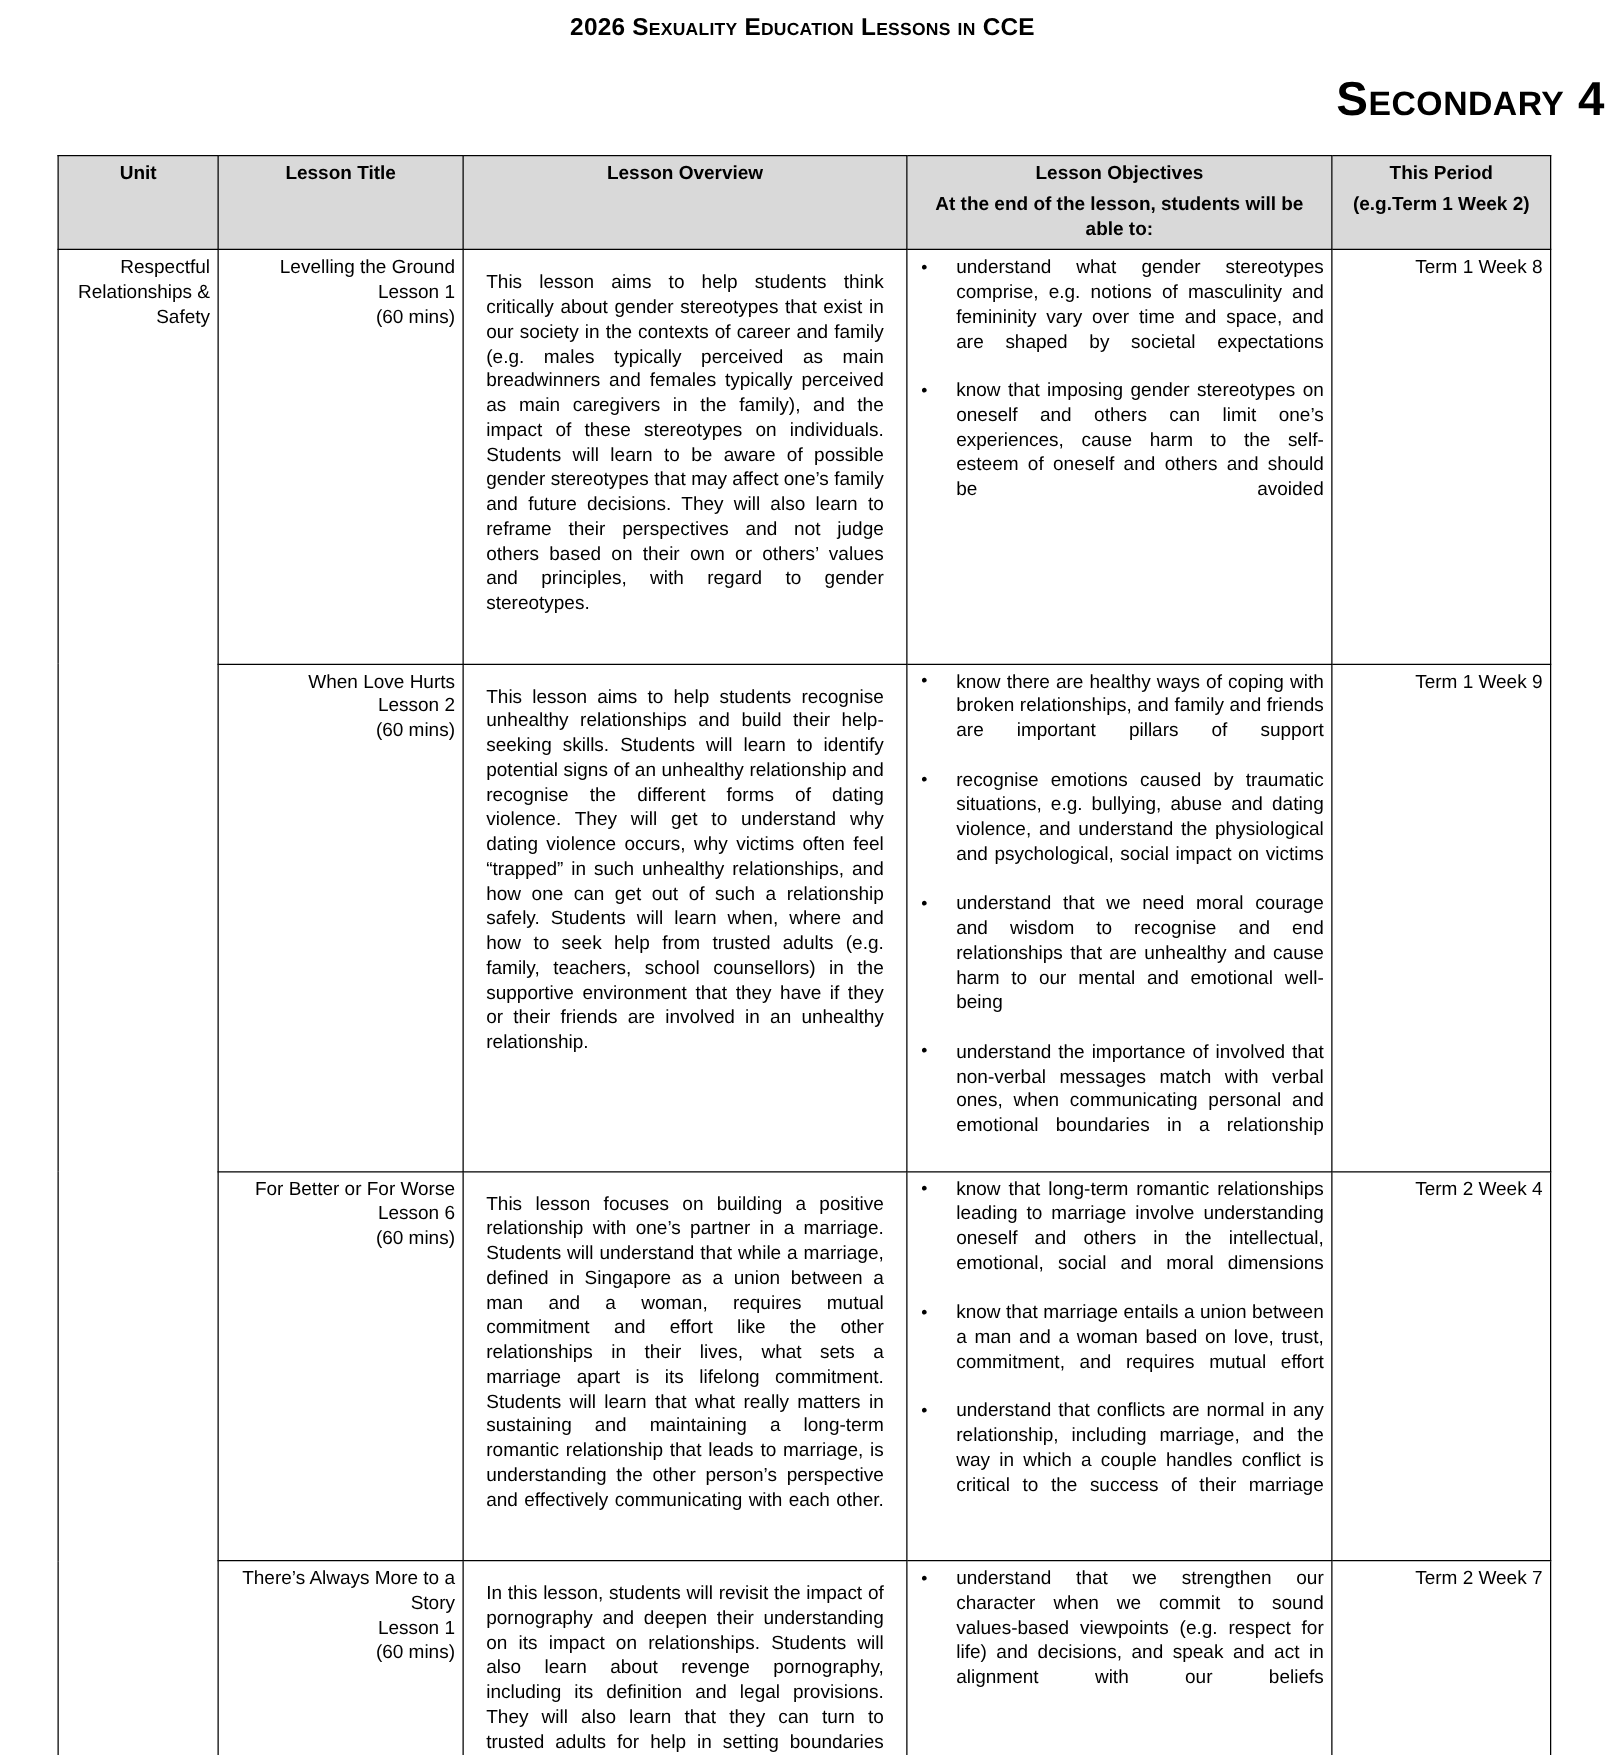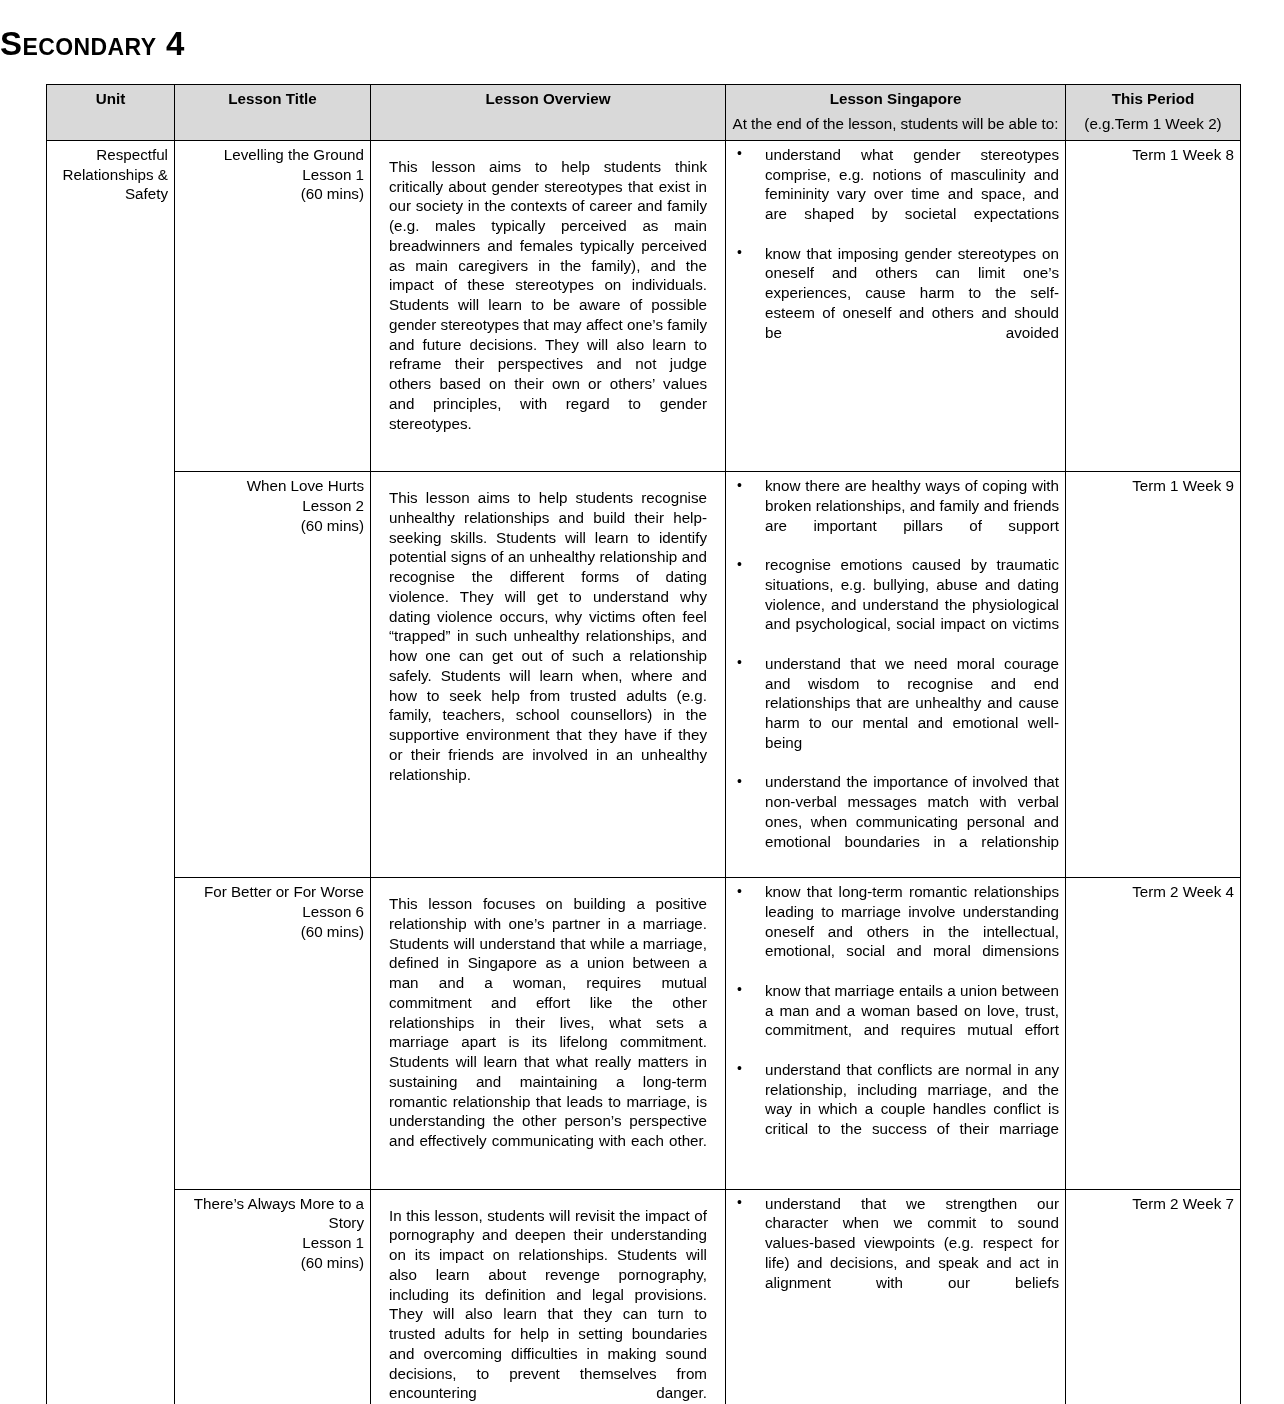--- a/index.html
+++ b/index.html
@@ -22,23 +22,23 @@
   .doc-title {
     text-align: center;
     font-weight: bold;
     font-size: 19.5px;
     font-variant: small-caps;
     letter-spacing: 0.2px;
     margin: 11px 0 0 0;
     line-height: 1.2;
   }
   .doc-subtitle {
-    text-align: left;
-    font-weight: bold;
-    font-size: 33px;
+    text-align: right;
+    font-weight: bold;
+    font-size: 38px;
     font-variant: small-caps;
     letter-spacing: 0.4px;
     margin: 26px 0 22px 0;
     line-height: 1.1;
   }
   table.lesson-table {
     border-collapse: collapse;
     table-layout: fixed;
     margin: 0 0 0 46px;
     width: 1194px;
@@ -53,21 +53,21 @@
     line-height: 1.30;
   }
   thead th {
     background: #d9d9d9;
     font-weight: bold;
     vertical-align: top;
     padding-top: 7px;
     padding-bottom: 8px;
   }
   thead th .sub {
-    font-weight: normal;
+    font-weight: bold;
     display: block;
     margin-top: 5px;
     line-height: 1.3;
   }
   .col-unit    { width: 128px; }
   .col-title   { width: 196px; }
   .col-over    { width: 355px; }
   .col-obj     { width: 340px; }
   .col-time    { width: 175px; }
 
@@ -114,37 +114,38 @@
     content: "";
     display: inline-block;
     width: 100%;
   }
 </style>
 </head>
 <body>
 
 <div class="page">
 
+  <div class="doc-title">2026 Sexuality Education Lessons in CCE</div>
   <div class="doc-subtitle">Secondary 4</div>
 
   <table class="lesson-table">
     <colgroup>
       <col class="col-unit">
       <col class="col-title">
       <col class="col-over">
       <col class="col-obj">
       <col class="col-time">
     </colgroup>
     <thead>
       <tr>
         <th>Unit</th>
         <th>Lesson Title</th>
         <th>Lesson Overview</th>
         <th>
-          <span>Lesson Singapore</span>
+          <span>Lesson Objectives</span>
           <span class="sub">At the end of the lesson, students will be able to:</span>
         </th>
         <th>
           <span>This Period</span>
           <span class="sub">(e.g.Term 1 Week 2)</span>
         </th>
       </tr>
     </thead>
     <tbody>
 

